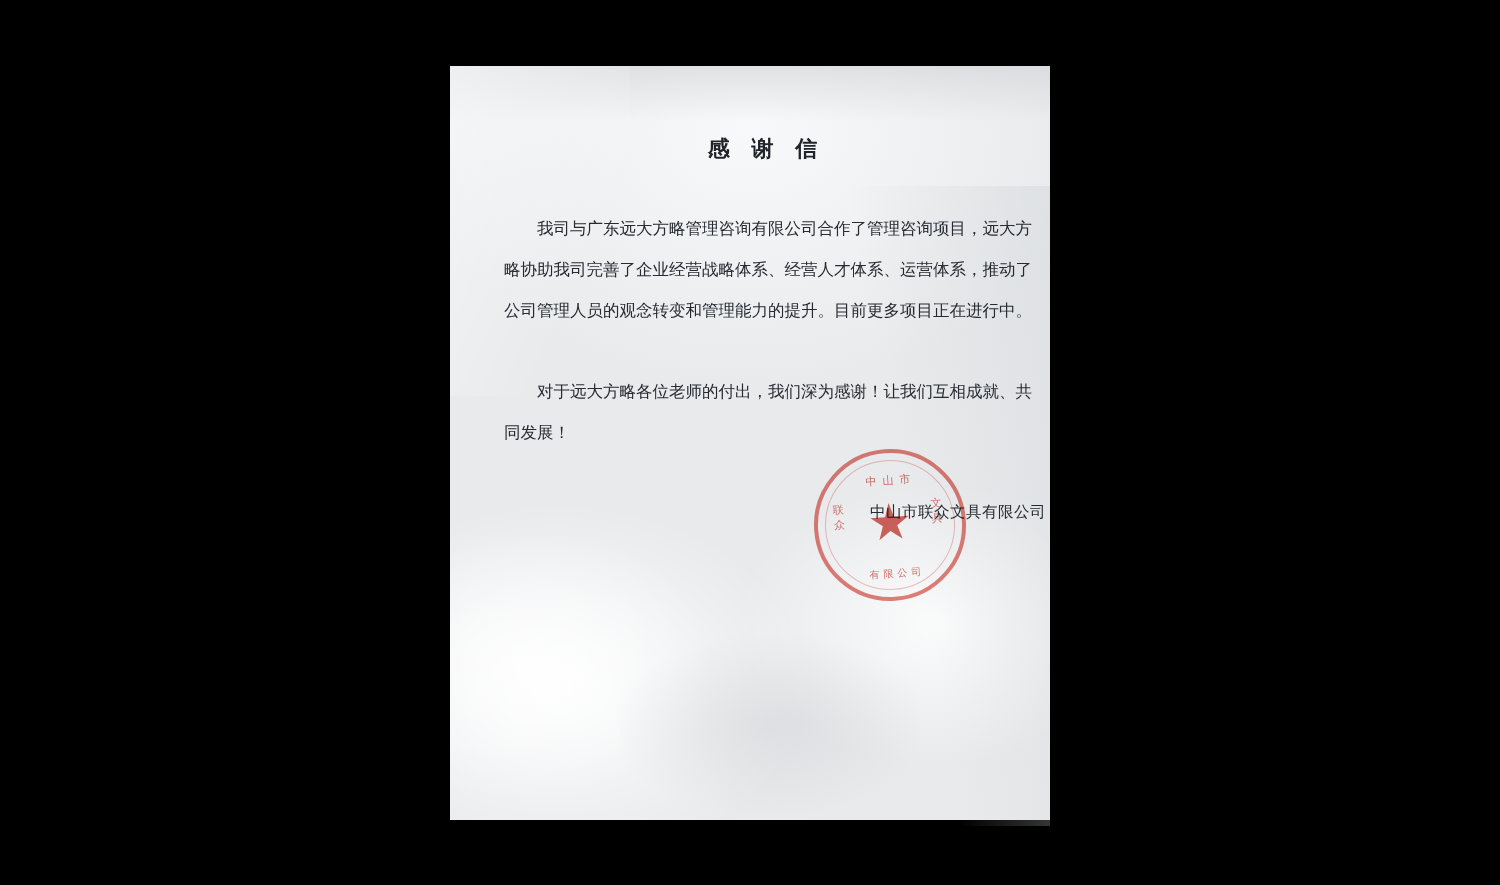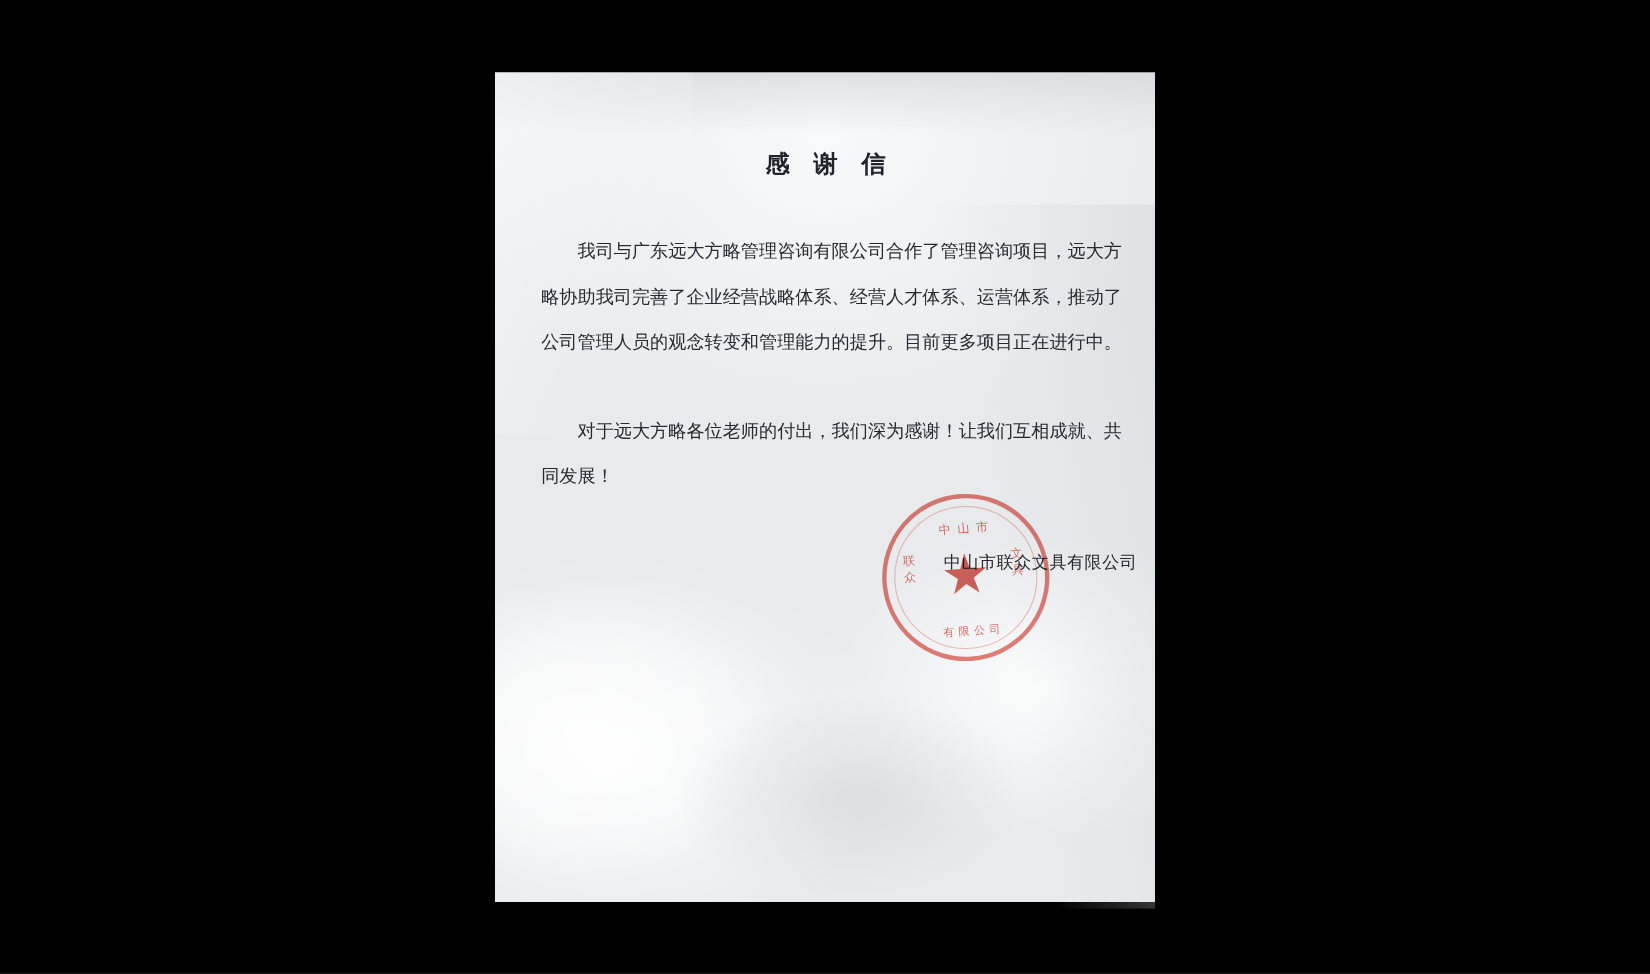--- a/index.html
+++ b/index.html
@@ -58,21 +58,21 @@
     background: linear-gradient(260deg, rgba(214,217,220,0.55) 0%, rgba(214,217,220,0.0) 65%);
   }
   #crease-top-shadow {
     left: 0; top: 0; width: 600px; height: 56px;
     background: linear-gradient(180deg, rgba(203,206,209,0.5) 0%, rgba(203,206,209,0) 100%);
   }
 
   
   #letter {
     position: absolute;
-    left: 4px; top: 0;
+    left: 16px; top: 0;
     width: 600px;
     height: 754px;
   }
 
   #doc-title {
     position: absolute;
     left: 0;
     top: 68px;
     width: 600px;
     text-align: center;

